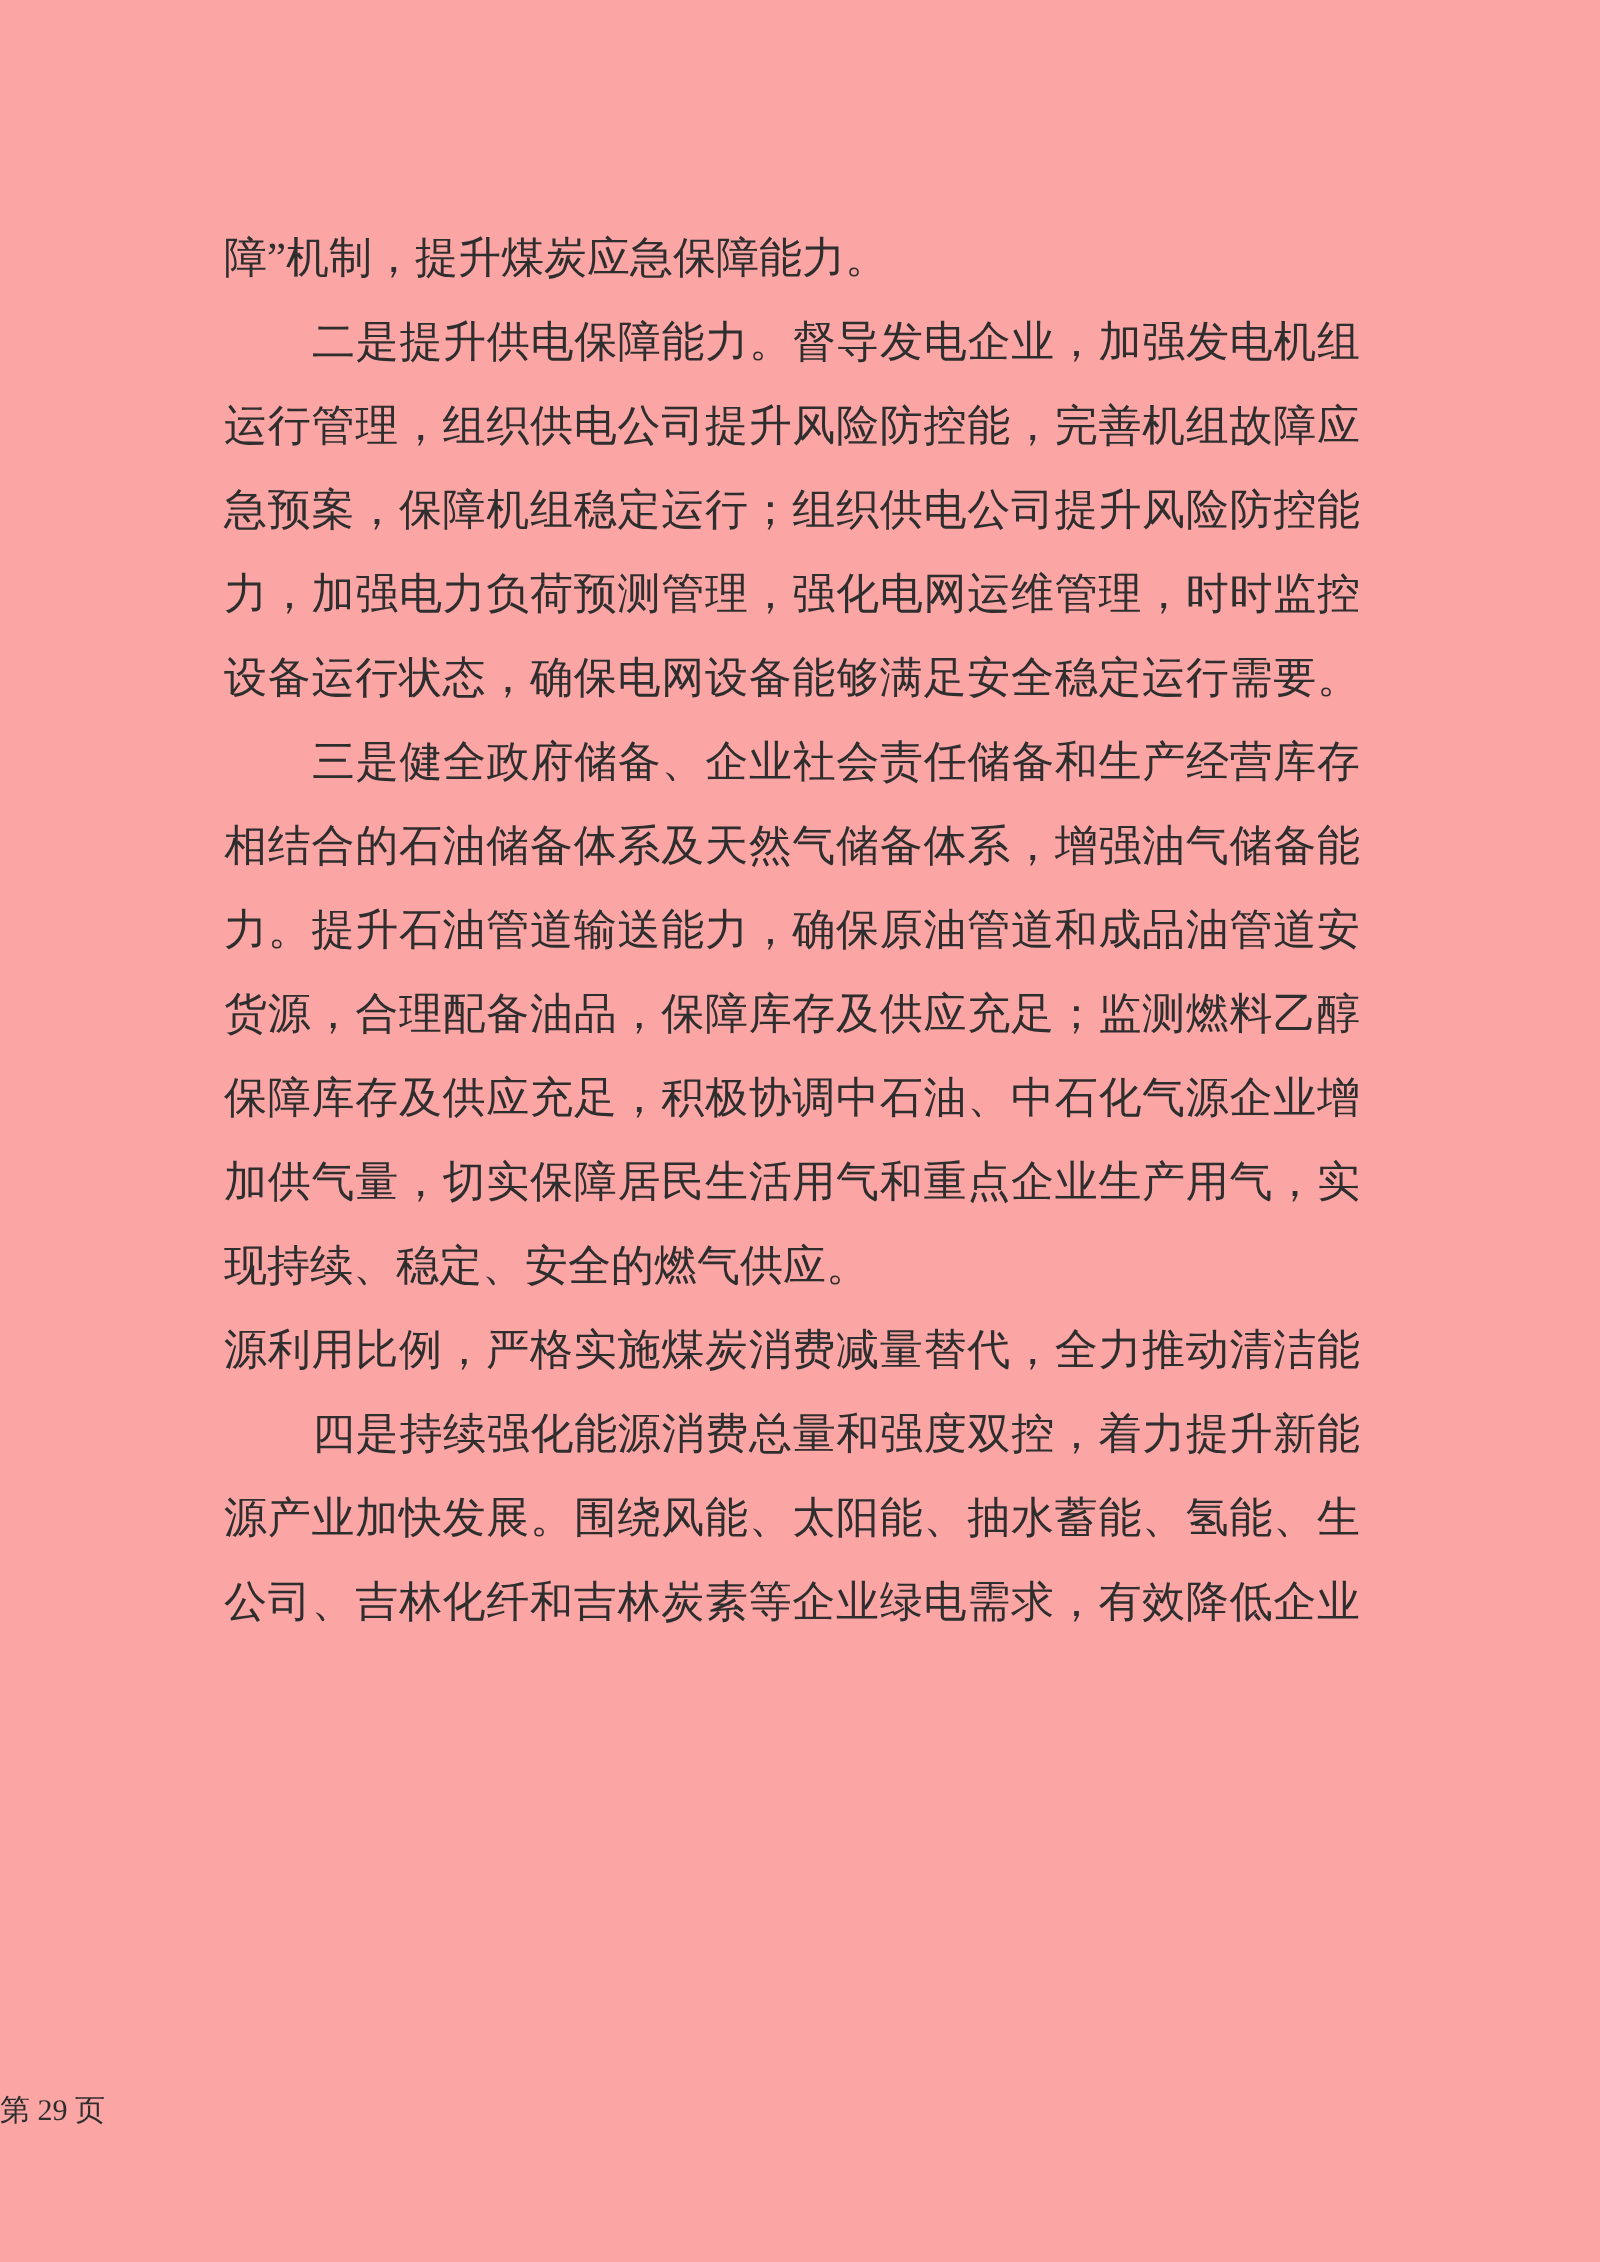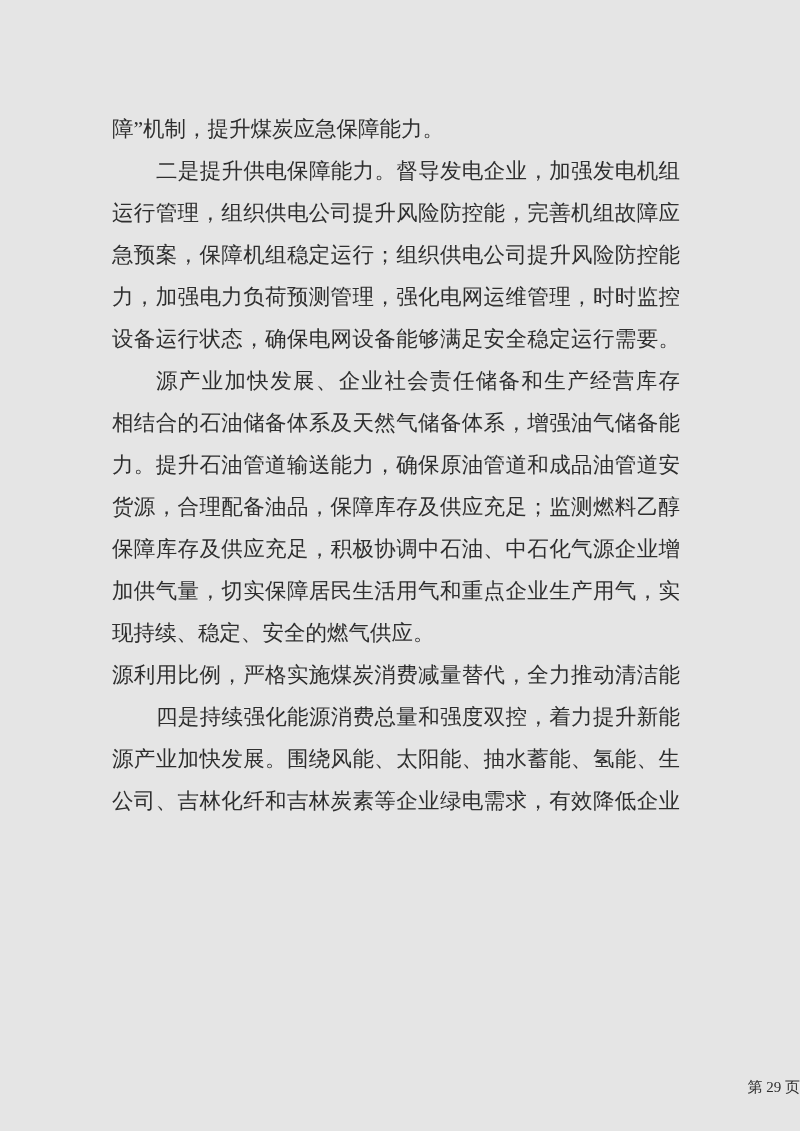--- a/index.html
+++ b/index.html
@@ -4,21 +4,21 @@
 <style>
   html, body {
     margin: 0;
     padding: 0;
     background: #ffffff;
   }
   .page {
     position: relative;
     width: 800px;
     height: 1131px;
-    background: #e5e5e5;
+    background: #fca5a5;
     overflow: hidden;
     font-family: "Liberation Serif", "DejaVu Serif", serif;
   }
   .text-block {
     position: absolute;
     left: 112px;
     top: 108px;
     width: 568px;
   }
   .line {
@@ -37,38 +37,37 @@
     -moz-text-align-last: left;
   }
   .line.indent {
     text-indent: 44px;
   }
   .footer {
     position: absolute;
     top: 1046px;
     left: 0;
     width: 800px;
-    text-align: right;
+    text-align: left;
     font-size: 15px;
     color: #2e2e2e;
-    margin-top: 32px;
   }
 </style>
 </head>
 <body>
 
 <div class="page">
   <div class="text-block">
     <div class="line end">障”机制，提升煤炭应急保障能力。</div>
     <div class="line indent">二是提升供电保障能力。督导发电企业，加强发电机组</div>
     <div class="line">运行管理，组织供电公司提升风险防控能，完善机组故障应</div>
     <div class="line">急预案，保障机组稳定运行；组织供电公司提升风险防控能</div>
     <div class="line">力，加强电力负荷预测管理，强化电网运维管理，时时监控</div>
     <div class="line">设备运行状态，确保电网设备能够满足安全稳定运行需要。</div>
-    <div class="line indent">源产业加快发展、企业社会责任储备和生产经营库存</div>
+    <div class="line indent">三是健全政府储备、企业社会责任储备和生产经营库存</div>
     <div class="line">相结合的石油储备体系及天然气储备体系，增强油气储备能</div>
     <div class="line">力。提升石油管道输送能力，确保原油管道和成品油管道安</div>
     <div class="line">货源，合理配备油品，保障库存及供应充足；监测燃料乙醇</div>
     <div class="line">保障库存及供应充足，积极协调中石油、中石化气源企业增</div>
     <div class="line">加供气量，切实保障居民生活用气和重点企业生产用气，实</div>
     <div class="line end">现持续、稳定、安全的燃气供应。</div>
     <div class="line">源利用比例，严格实施煤炭消费减量替代，全力推动清洁能</div>
     <div class="line indent">四是持续强化能源消费总量和强度双控，着力提升新能</div>
     <div class="line">源产业加快发展。围绕风能、太阳能、抽水蓄能、氢能、生</div>
     <div class="line">公司、吉林化纤和吉林炭素等企业绿电需求，有效降低企业</div>

